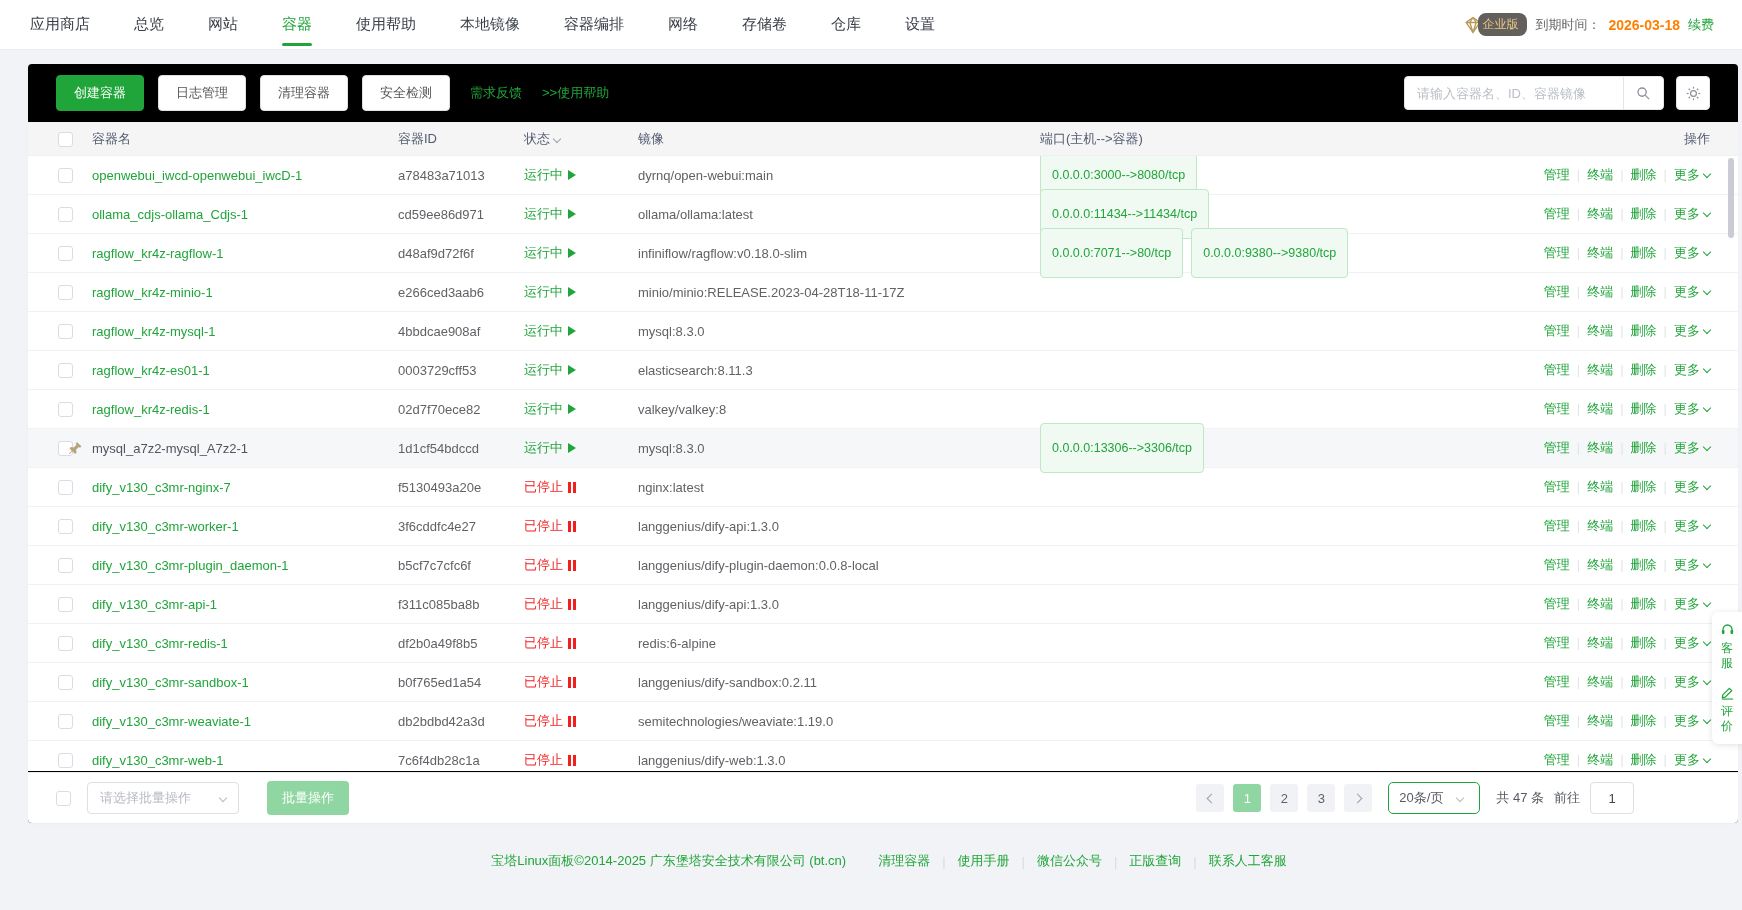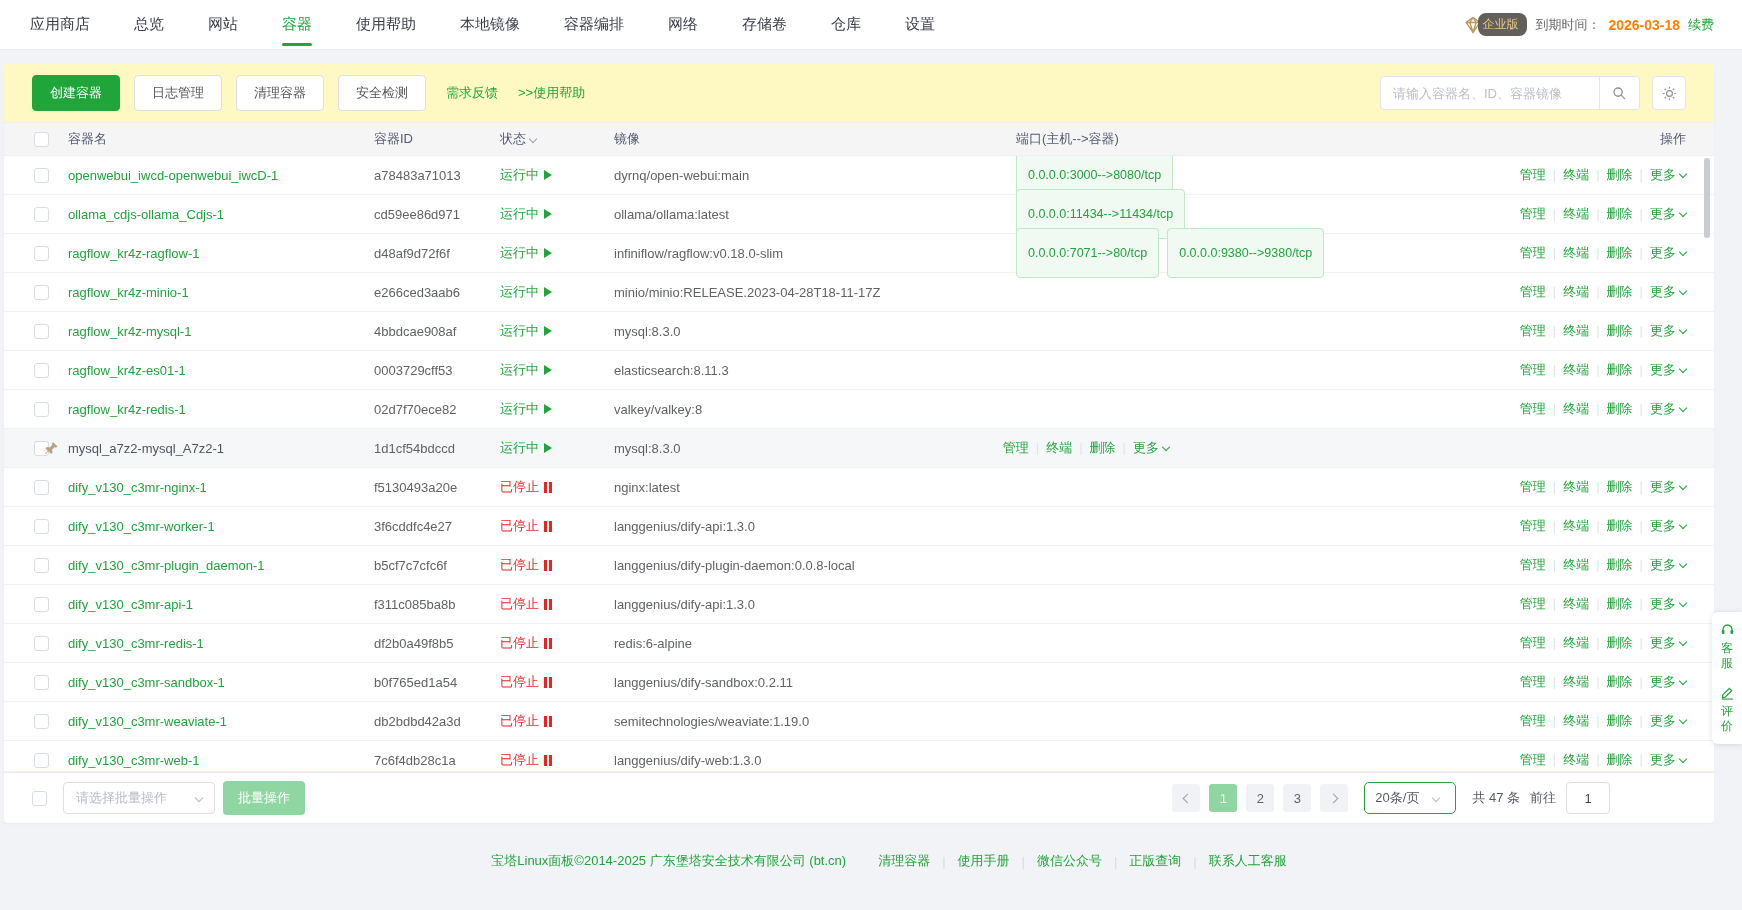--- a/index.html
+++ b/index.html
@@ -28,22 +28,22 @@
   .vip-badge {
     background:#63605c; color:#e9c88a; font-size:12px; padding:3px 9px 3px 4px; border-radius:8px;
     display:flex; align-items:center; gap:4px; margin-left:-14px;
   }
   .expire-label { color:#666; font-size:13px; }
   .expire-date { color:#ff8000; font-weight:bold; font-size:14px; }
   .renew-link { color:#20a53a; font-size:13px; }
 
   
   .card {
-    position:absolute; left:4px; top:64px; width:1710px; height:759px;
-    background:#fef9c3; border-radius:4px; box-shadow:0 1px 2px rgba(0,0,0,.03);
+    position:absolute; left:28px; top:64px; width:1710px; height:759px;
+    background:#000000; border-radius:4px; box-shadow:0 1px 2px rgba(0,0,0,.03);
   }
 
   
   .toolbar { height:58px; display:flex; align-items:center; padding:0 28px; }
   .btn { font-size:13px; border-radius:4px; padding:8px 17px; cursor:pointer; border:1px solid #dcdfe6; background:#fff; color:#555; font-family:inherit; }
   .btn-primary { background:#20a53a; border-color:#20a53a; color:#fff; }
   .toolbar .btn { margin-right:14px; }
   .tb-link { color:#20a53a; font-size:13px; margin-left:6px; margin-right:14px; }
   .toolbar-right { margin-left:auto; display:flex; align-items:center; }
   .search-box { display:flex; height:34px; border:1px solid #e2e5ea; border-radius:4px; overflow:hidden; background:#fff; }
@@ -105,21 +105,21 @@
   .bottombar {
     position:absolute; left:0; bottom:0; width:100%; height:51px;
     border-top:1px solid #e9ebee; display:flex; align-items:center; padding:0 28px;
     background:#fff; border-radius:0 0 4px 4px;
   }
   .batch-select {
     width:152px; height:32px; border:1px solid #dcdfe6; border-radius:4px; margin-left:16px;
     display:flex; align-items:center; padding:0 12px; color:#b6bac2; cursor:pointer; background:#fff;
   }
   .batch-select .chev { margin-left:auto; color:#b6bac2; }
-  .batch-btn { background:#90d6a2; color:#fff; border:none; border-radius:4px; padding:8px 15px; font-size:13px; margin-left:8px; cursor:pointer; font-family:inherit; }
+  .batch-btn { background:#90d6a2; color:#fff; border:none; border-radius:4px; padding:8px 15px; font-size:13px; margin-left:28px; cursor:pointer; font-family:inherit; }
 
   .pager { margin-left:auto; display:flex; align-items:center; margin-right:76px; }
   .page-box {
     min-width:28px; height:28px; border-radius:3px; background:#f1f2f5; color:#606266;
     display:flex; align-items:center; justify-content:center; margin-left:9px; cursor:pointer;
     font-size:13px; padding:0 6px;
   }
   .page-box.active { background:#90d6a2; color:#fff; }
   .arrow { display:inline-block; width:7px; height:7px; border-right:1.5px solid #9aa0aa; border-bottom:1.5px solid #9aa0aa; }
   .arrow.left  { transform:rotate(135deg); margin-left:2px; }
@@ -376,29 +376,32 @@
       <a class="name-link">mysql_a7z2-mysql_A7z2-1</a>
     <svg viewBox="0 0 16 16" class="pin-icon">
             <path d="M9.5 1.5 L14.5 6.5 L12.5 7.6 L11.4 7 L8.6 9.8 L9.1 12.9 L7.6 14.4 L4.6 11.4 L1.6 14.4 L1 13.8 L4 10.8 L1.6 8.4 L3.1 6.9 L6.2 7.4 L9 4.6 L8.4 3.5 Z" fill="#b5a47e"></path>
           </svg></div>
     <div class="col-id">1d1cf54bdccd</div>
     <div class="col-status">
       <span class="status-text">运行中</span>
       <span class="status-icon"></span>
     </div>
     <div class="col-image">mysql:8.3.0</div>
-    <div class="col-actions"><a class="act-link">管理</a><span class="sep">|</span><a class="act-link">终端</a><span class="sep">|</span><a class="act-link">删除</a><span class="sep">|</span><a class="act-link">更多<i class="chev"></i></a></div>
-  </div>
-
-  <div class="trow stopped">
-    <div class="col-check">
-          <span class="checkbox"></span>
-        </div>
-    <div class="col-name">
-      <a class="name-link">dify_v130_c3mr-nginx-1</a>
+    <div class="col-ports">
+          <span class="port-badge">0.0.0.0:13306--&gt;3306/tcp</span>
+        </div>
+    <div class="col-actions"><a class="act-link">管理</a><span class="sep">|</span><a class="act-link">终端</a><span class="sep">|</span><a class="act-link">删除</a><span class="sep">|</span><a class="act-link">更多<i class="chev"></i></a></div>
+  </div>
+
+  <div class="trow stopped">
+    <div class="col-check">
+          <span class="checkbox"></span>
+        </div>
+    <div class="col-name">
+      <a class="name-link">dify_v130_c3mr-nginx-7</a>
     </div>
     <div class="col-id">f5130493a20e</div>
     <div class="col-status">
       <span class="status-text">已停止</span>
       <span class="status-icon"></span>
     </div>
     <div class="col-image">nginx:latest</div>
     <div class="col-ports"></div>
     <div class="col-actions"><a class="act-link">管理</a><span class="sep">|</span><a class="act-link">终端</a><span class="sep">|</span><a class="act-link">删除</a><span class="sep">|</span><a class="act-link">更多<i class="chev"></i></a></div>
   </div>

